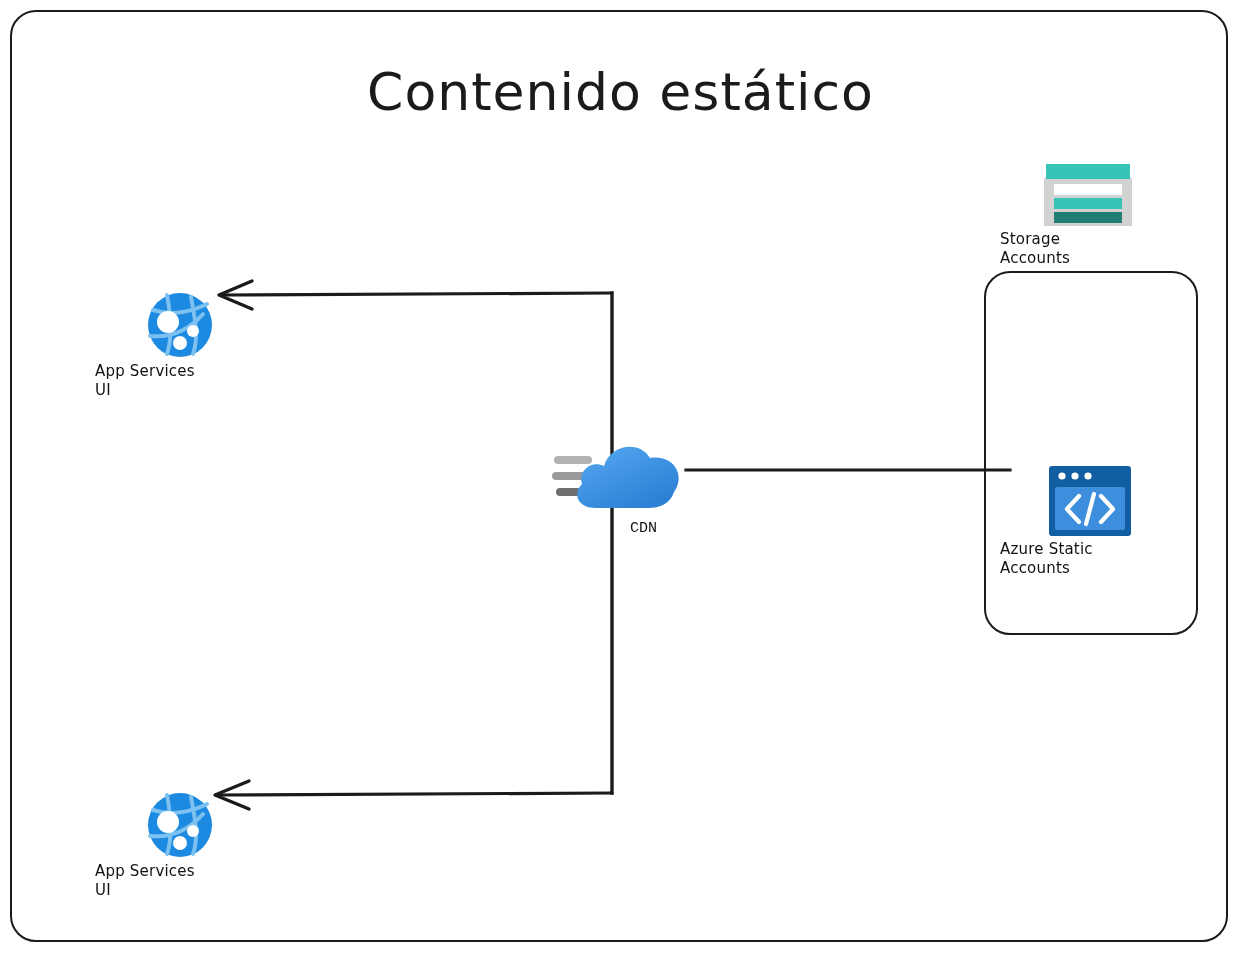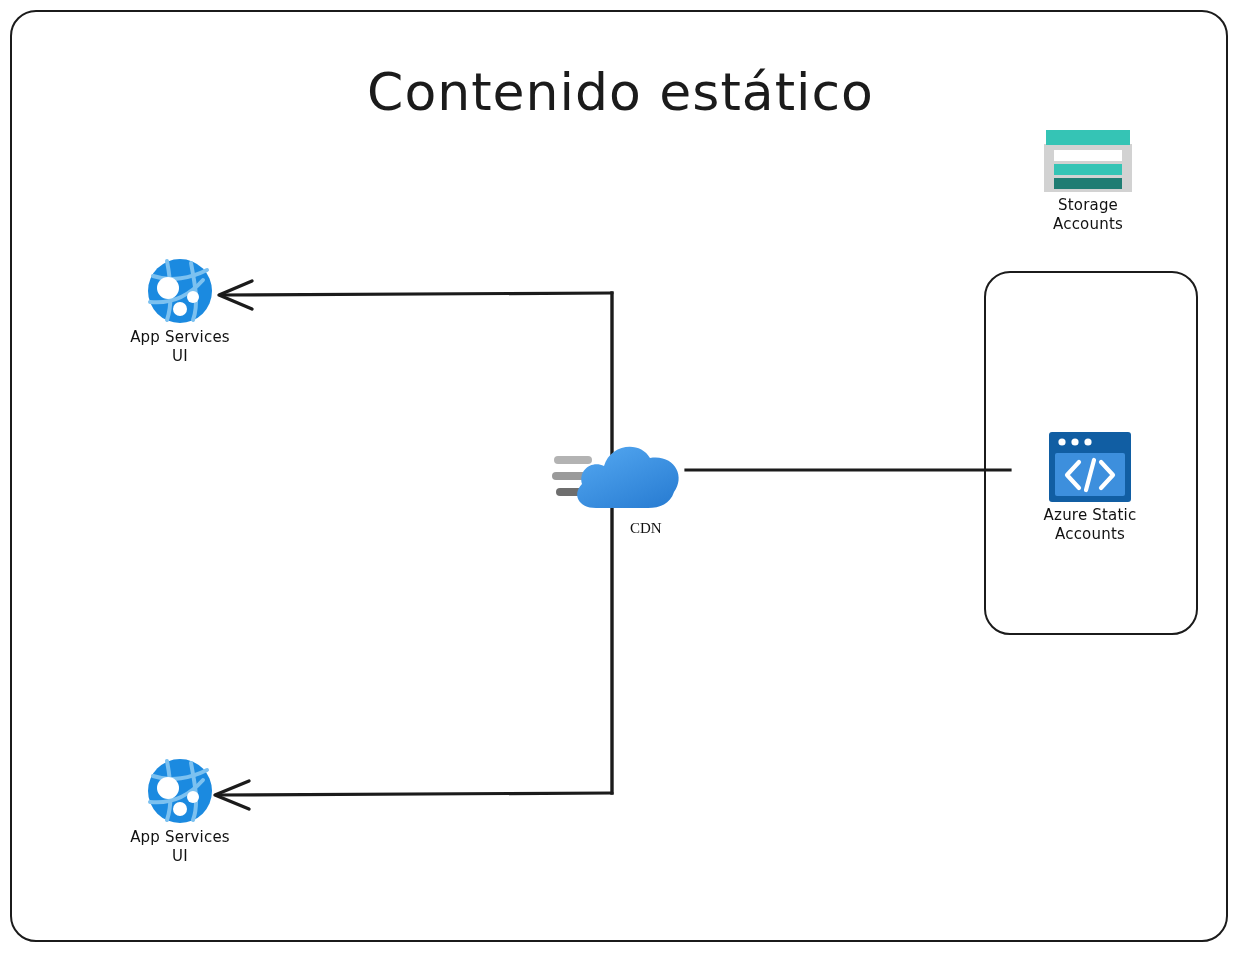--- a/index.html
+++ b/index.html
@@ -50,21 +50,22 @@
     width: 1241px;
     text-align: center;
     font-family: "DejaVu Sans", sans-serif;
     font-size: 52px;
     font-weight: 400;
     color: #1b1b1b;
     letter-spacing: 1px;
   }
   .node {
     position: absolute;
-    text-align: center;
+    text-align: left;
+    margin-top: 34px;
   }
   .node-label {
     font-family: "DejaVu Sans", sans-serif;
     font-size: 15px;
     line-height: 19px;
     color: #111111;
     white-space: pre-line;
     margin-top: 4px;
     letter-spacing: 0.2px;
   }
@@ -84,21 +85,21 @@
     left: 552px;
     top: 430px;
     width: 140px;
     height: 115px;
   }
   .cdn-icon { width: 140px; height: 86px; display:block; }
   .cdn-label {
     position: absolute;
     left: 78px;
     top: 90px;
-    font-family: Liberation Serif, serif;
+    font-family: Liberation Mono, monospace;
     font-size: 15px;
     color: #111111;
     white-space: nowrap;
   }
 
   
   .edges {
     position: absolute;
     left: 0; top: 0;
     width: 1241px; height: 960px;

